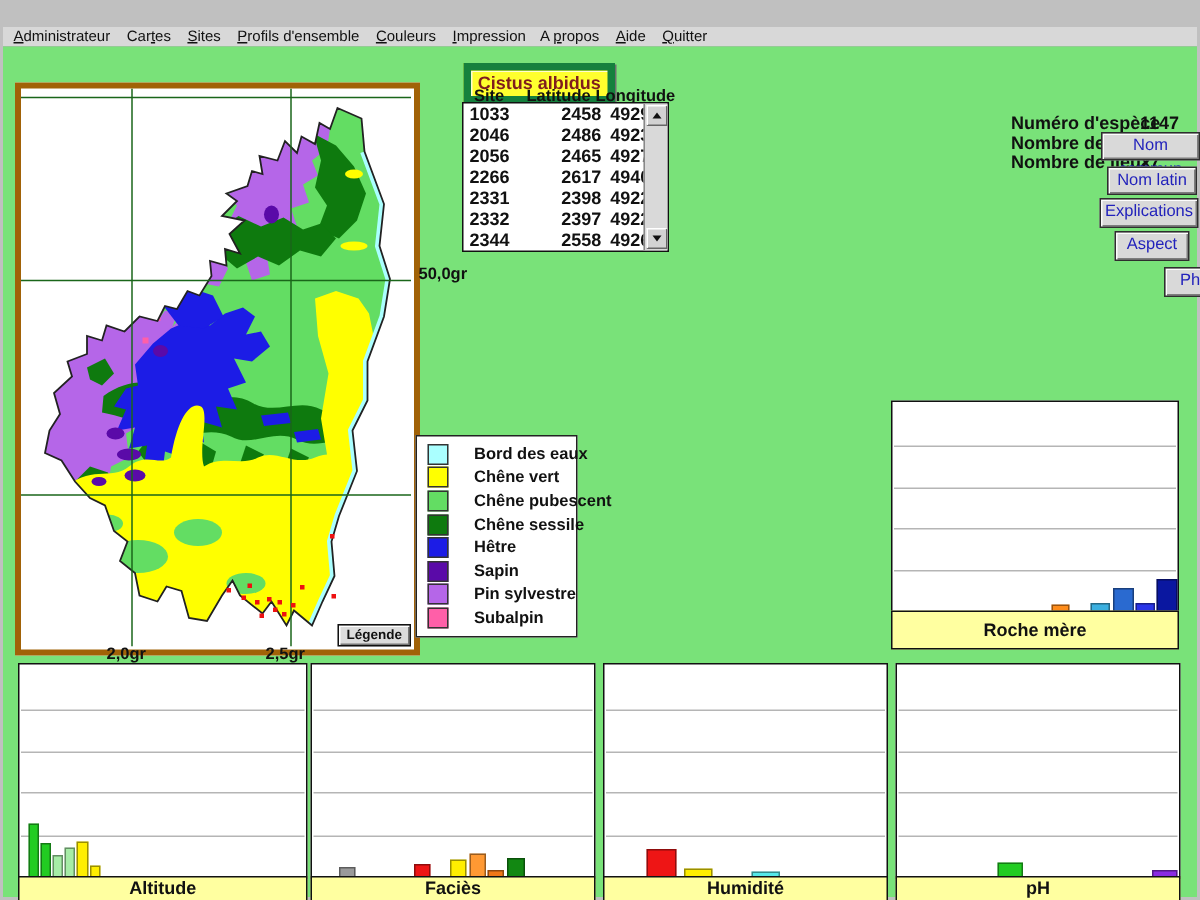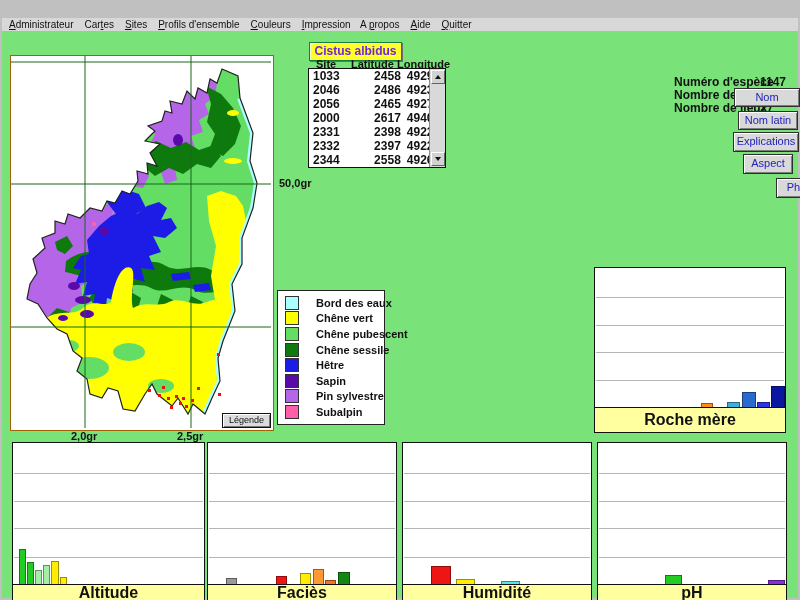--- a/index.html
+++ b/index.html
@@ -18,30 +18,30 @@
   .wbtn .maxgl{position:absolute;left:3px;top:2px;width:7px;height:6px;border:1px solid #111;border-top-width:2px;}
   .menubar{position:absolute;left:2px;top:18px;width:796px;height:13px;background:#d8d8d8;
            border-bottom:1px solid #8c8c8c;font-size:10px;color:#111;}
   .menugroup{position:absolute;top:0;height:13px;display:flex;align-items:center;gap:11px;white-space:nowrap;}
   #menu-left{left:7px;} #menu-right{left:358px;}
   .menu-item{cursor:default;}
   
   .client{position:absolute;left:2px;top:31px;width:796px;height:567px;background:var(--client-bg,#79e279);}
   .abs{position:absolute;}
   
-  #map-panel{left:8px;top:24px;width:262px;height:374px;background:#fff;border:1px solid #a16207;}
+  #map-panel{left:8px;top:24px;width:262px;height:374px;background:#fff;border:4px solid #a16207;font-weight:bold;}
   #map-panel svg{position:absolute;left:0;top:0;}
   .legend-btn{position:absolute;right:2px;bottom:2px;width:47px;height:13px;background:#dcdcdc;
               border:1px solid #111;box-shadow:inset 1px 1px 0 #fff,inset -1px -1px 0 #777;
               font-size:9px;line-height:12px;text-align:center;color:#111;}
   .gr-label{font-size:11px;font-weight:bold;color:#111;white-space:nowrap;}
   
   #species-box{left:307px;top:11px;width:91px;height:17px;background:var(--species-bg,#ffff2e);
-               border:1px solid #15803d;box-shadow:inset 1px 1px 0 #fffdd0,1px 1px 0 #6e6e6e;
-               text-align:center;line-height:17px;font-size:12px;font-weight:bold;color:#6d28d9;}
+               border:5px solid #15803d;box-shadow:inset 1px 1px 0 #fffdd0,1px 1px 0 #6e6e6e;
+               text-align:center;line-height:17px;font-size:12px;font-weight:bold;color:#7f1d1d;}
   
   .thead-cell{font-size:11px;font-weight:bold;color:#111;white-space:nowrap;}
   #sites-box{left:306px;top:37px;width:136px;height:98px;background:#fff;border:1px solid #111;overflow:hidden;}
   .trow{height:14px;display:flex;align-items:center;font-size:12px;font-weight:bold;color:#111;}
   .trow .c1{width:36px;padding-left:4px;}
   .trow .c2{width:56px;text-align:right;}
   .trow .c3{width:40px;padding-left:6px;overflow:hidden;white-space:nowrap;}
   .sb{position:absolute;right:0;top:0;bottom:0;width:15px;background:#d9d9d9;border-left:1px solid #888;}
   .sb-btn{position:absolute;left:1px;width:12px;height:12px;background:#d2d2d2;
           border:1px solid;border-color:#fff #666 #666 #fff;}
@@ -62,21 +62,21 @@
   .lg-sw{width:12px;height:12px;border:1px solid #333;flex:0 0 auto;}
   .lg-lb{font-size:11px;font-weight:bold;color:#111;white-space:nowrap;}
   
   .chart{position:absolute;}
   .chart-area{position:absolute;left:0;top:0;right:0;background:#fff;border:1px solid #111;}
   .gline{position:absolute;left:1px;right:1px;height:1px;background:#b5b5b5;}
   .bars{position:absolute;left:0;right:0;top:0;bottom:0;}
   .bar{position:absolute;bottom:0;box-sizing:border-box;border:1px solid rgba(0,0,0,.4);}
   .bar.dither{background-image:repeating-linear-gradient(45deg,rgba(255,255,255,.45) 0 1px,transparent 1px 3px);}
   .chart-band{position:absolute;left:0;right:0;background:var(--band-bg,#ffffa0);border:1px solid #111;
-              text-align:center;font-size:16px;font-weight:bold;color:#111;}
+              text-align:center;font-size:12px;font-weight:bold;color:#111;}
 </style>
 </head>
 <body>
 
 <div id="stage" style="--client-bg: #79e279; --title-bg: #000080; --band-bg: #ffffa0; --species-bg: #ffff2e;">
 
 
   <div class="menubar">
     <span class="menugroup" id="menu-left">
         <span class="menu-item"><u>A</u>dministrateur</span>
@@ -198,21 +198,21 @@
             <span class="c1">2046</span>
             <span class="c2">2486</span>
             <span class="c3">49237</span>
           </div>
           <div class="trow">
             <span class="c1">2056</span>
             <span class="c2">2465</span>
             <span class="c3">49277</span>
           </div>
           <div class="trow">
-            <span class="c1">2000</span>
+            <span class="c1">2266</span>
             <span class="c2">2617</span>
             <span class="c3">49408</span>
           </div>
           <div class="trow">
             <span class="c1">2331</span>
             <span class="c2">2398</span>
             <span class="c3">49224</span>
           </div>
           <div class="trow">
             <span class="c1">2332</span>

